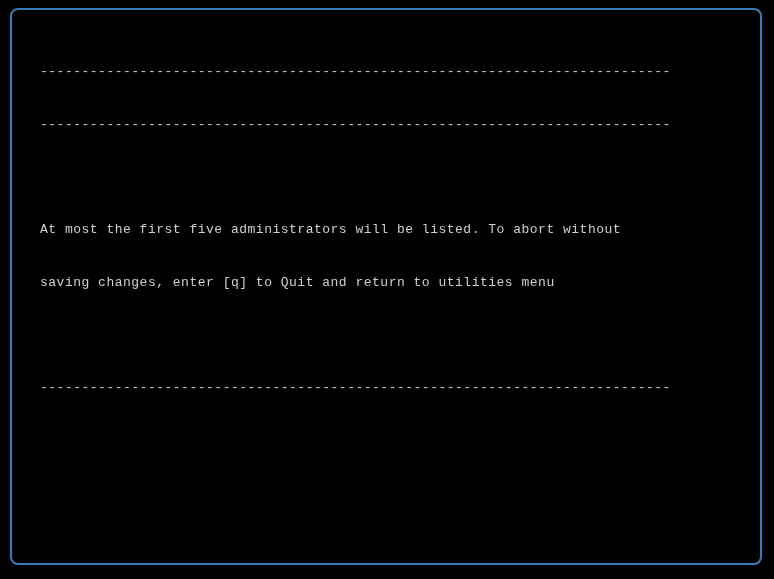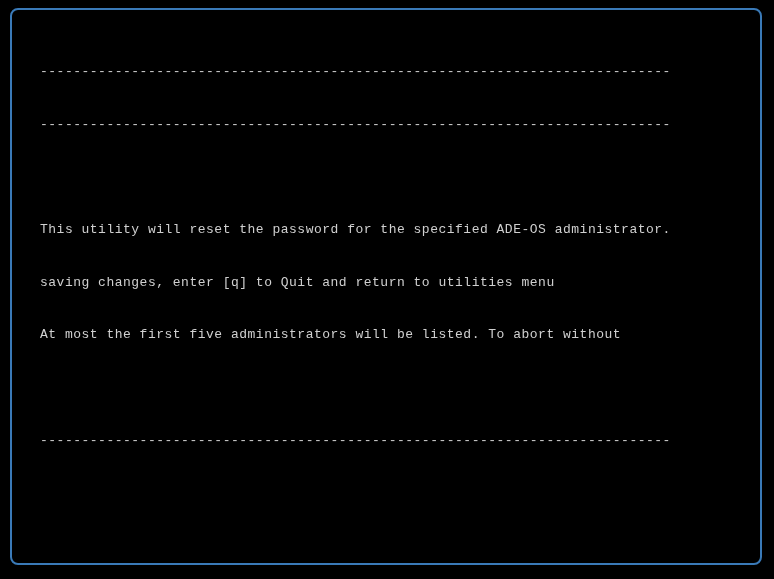--- a/index.html
+++ b/index.html
@@ -40,23 +40,22 @@
     .indent1 { padding-left: 14px; }
   </style>
 </head>
 <body>
 
 <div class="terminal-frame">
   <div class="terminal-content">
     <span class="line indent1">----------------------------------------------------------------------------</span>
     <span class="line indent1">----------------------------------------------------------------------------</span>
     <span class="line"> </span>
-    <span class="line indent1">This utility will reset the password for the specified ADE-OS administrator.</span>
+    <span class="line indent1">At most the first five administrators will be listed. To abort without</span>
     <span class="line indent1">saving changes, enter [q] to Quit and return to utilities menu</span>
-    <span class="line indent1">At most the first five administrators will be listed. To abort without</span>
     <span class="line"> </span>
     <span class="line indent1">----------------------------------------------------------------------------</span>
     <span class="line"> </span>
     
     
     
     
     
     
     

